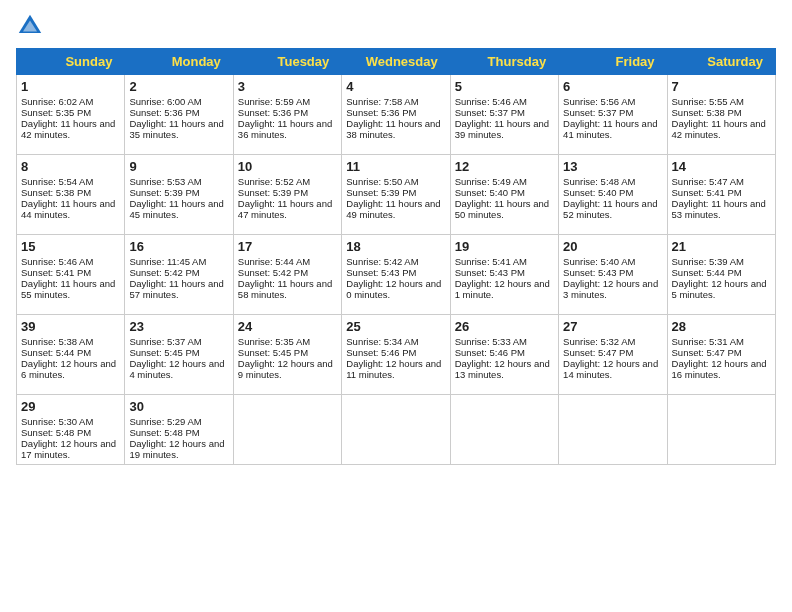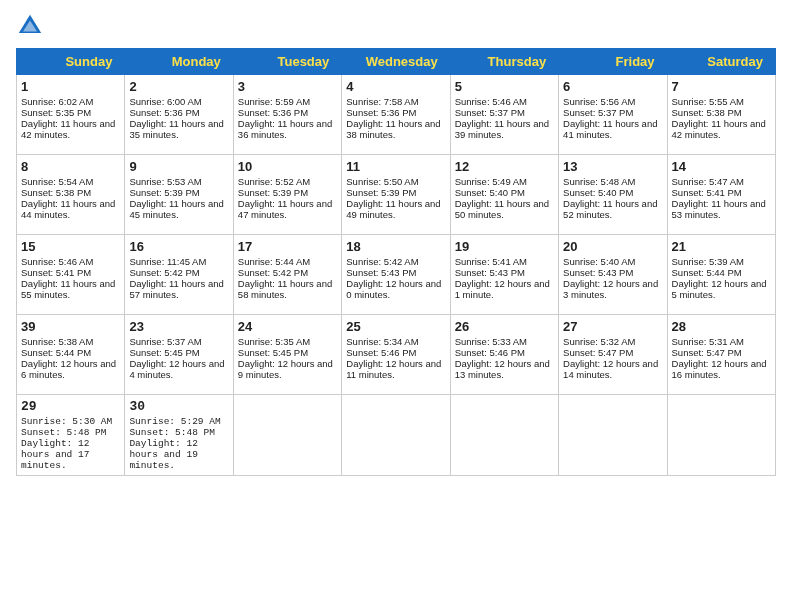--- a/index.html
+++ b/index.html
@@ -69,21 +69,20 @@
       border: 1px solid #ccc;
       vertical-align: top;
       padding: 4px 4px;
       font-size: 9.5px;
       color: #222;
       height: 80px;
       background: #fff;
     }
     .calendar-table tr:last-child td {
       height: 68px;
-      font-family: Liberation Mono, monospace;
     }
     .day-number {
       font-size: 13px;
       font-weight: bold;
       display: block;
       margin-bottom: 2px;
     }
     .empty-cell {
       background: #f5f5f5;
     }

